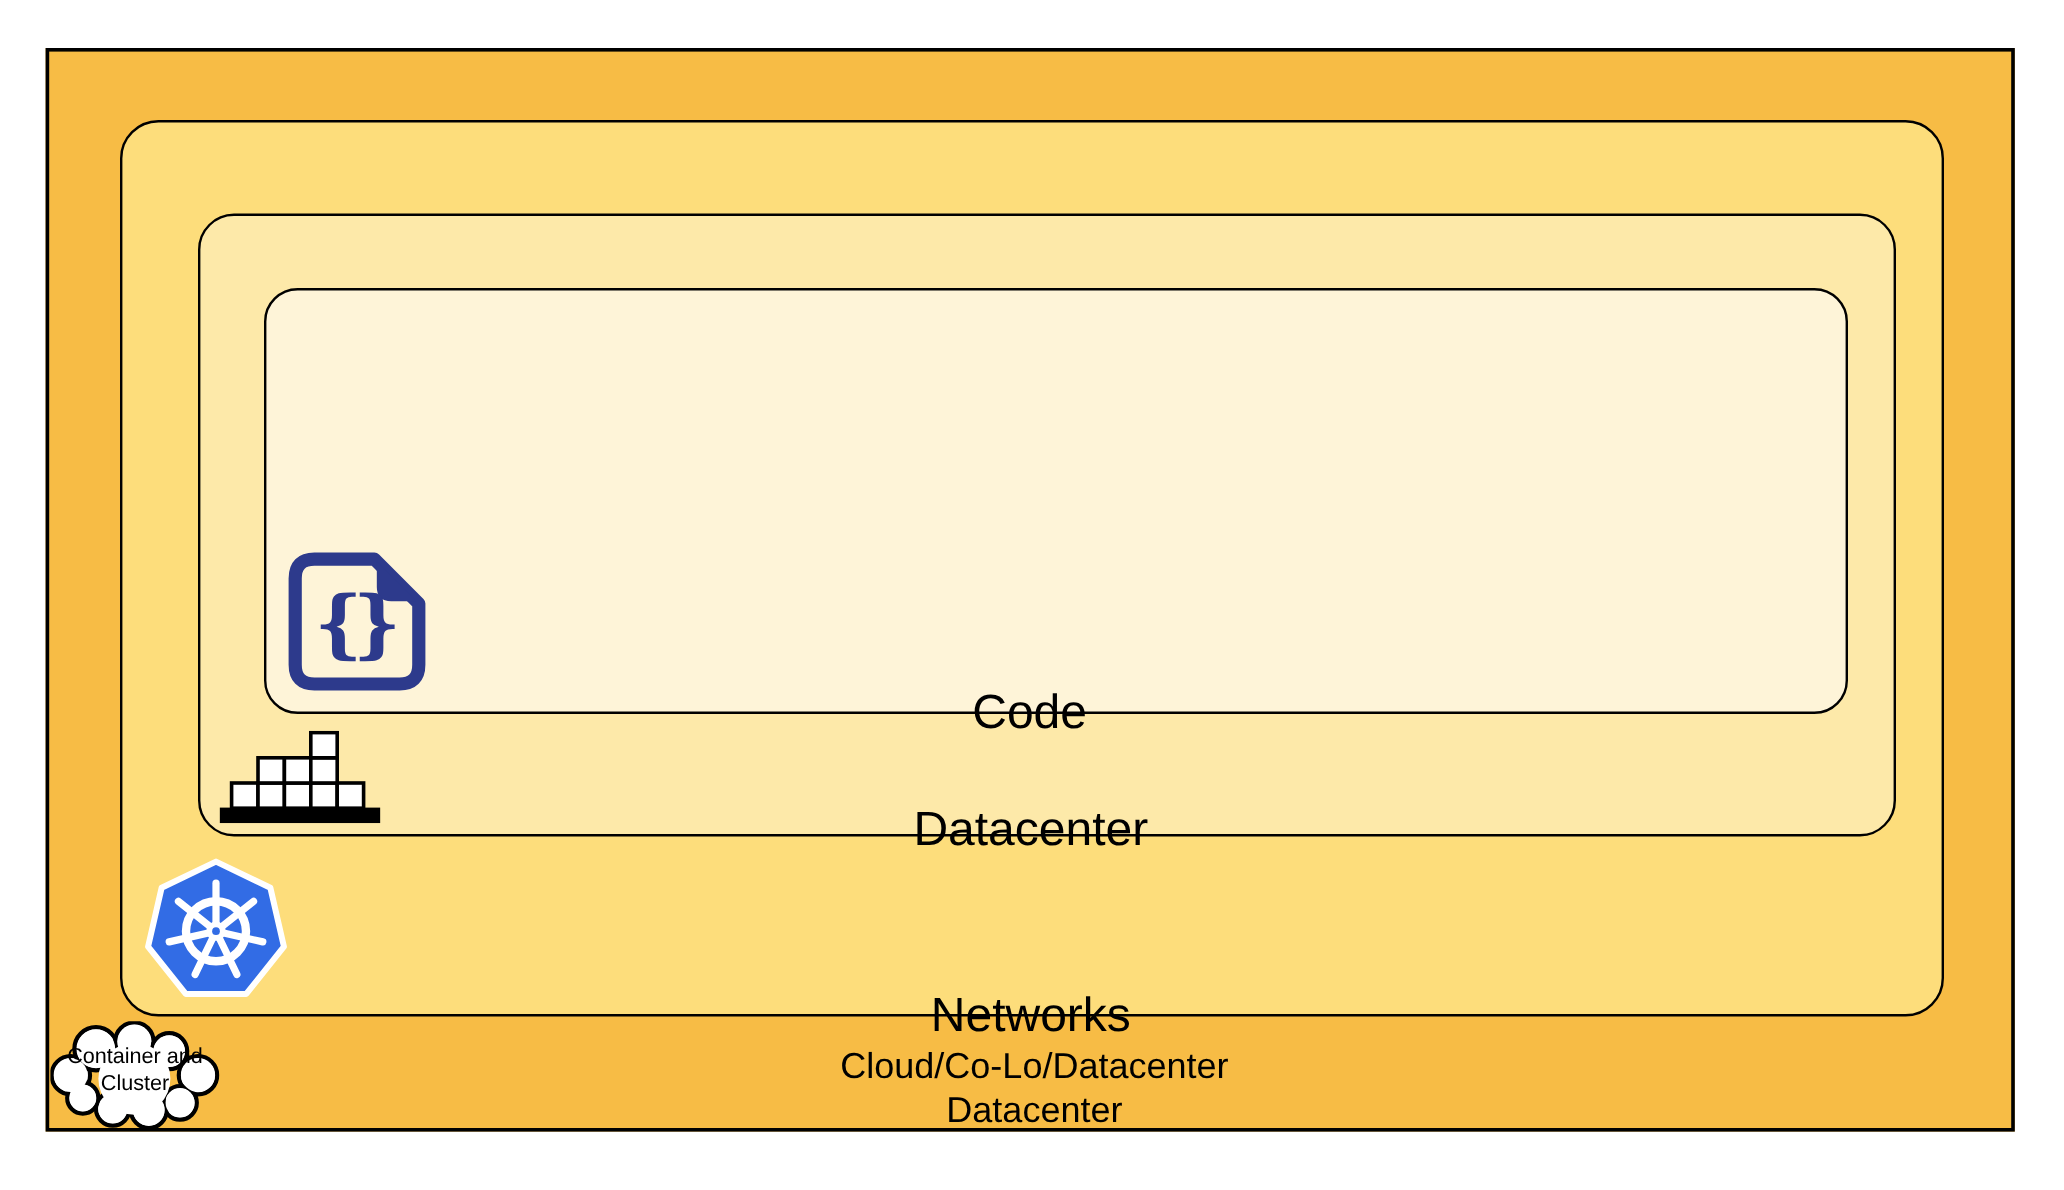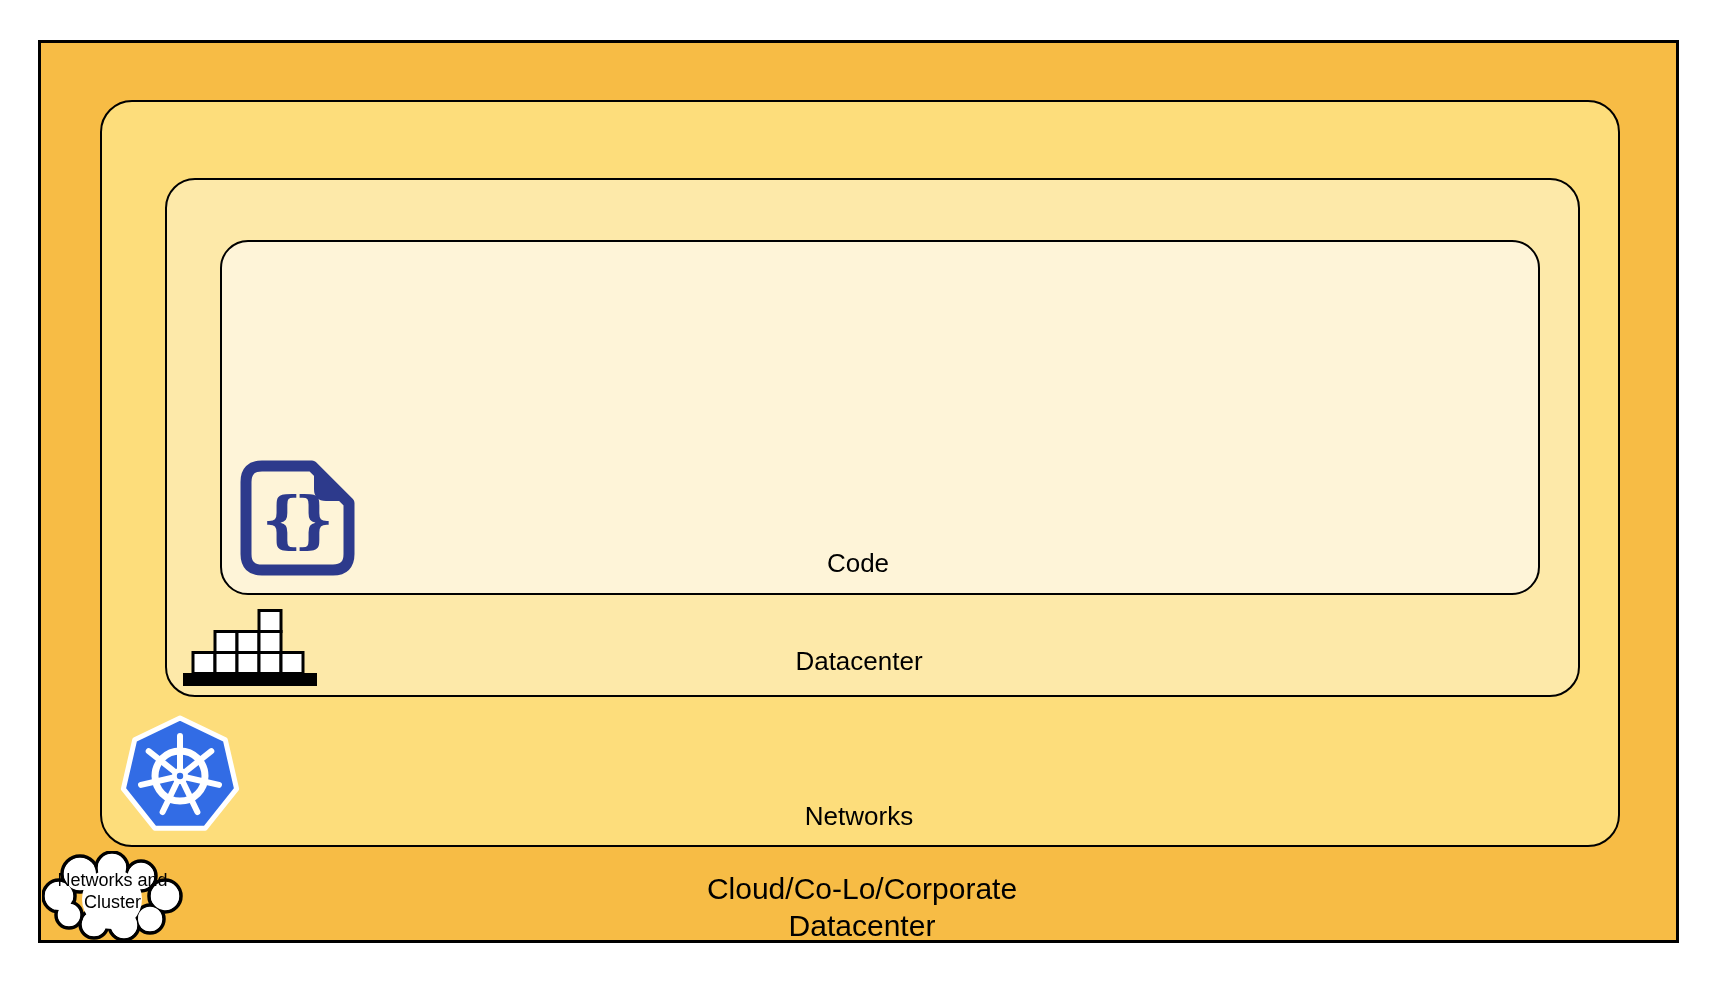--- a/index.html
+++ b/index.html
@@ -28,23 +28,24 @@
   }
   .layer-code{
     left:220px;top:240px;width:1320px;height:355px;
     background:var(--color-code);
     border-radius:28px;
   }
   .diagram-label{
     position:absolute;
     transform:translate(-50%,-50%);
     color:var(--color-text);
-    font-size:26px;
+    font-size:40px;
     white-space:nowrap;
     z-index:5;
+    margin-top:31px;
   }
   .label-code{left:858px;top:563px;}
   .label-container{left:859px;top:661px;}
   .label-cluster{left:859px;top:816px;}
   .label-datacenter{
     position:absolute;left:862px;top:907px;
     transform:translate(-50%,-50%);
     color:var(--color-text);
     font-size:30px;line-height:37px;
     text-align:center;white-space:nowrap;
@@ -85,21 +86,21 @@
   <div class="layer layer-cluster"></div>
 
   <div class="layer layer-container"></div>
 
   <div class="layer layer-code"></div>
 
   <div class="diagram-label label-code">Code</div>
   <div class="diagram-label label-container">Datacenter</div>
   <div class="diagram-label label-cluster">Networks</div>
   <div class="label-datacenter">
-    <div>Cloud/Co-Lo/Corporate</div>
+    <div>Cloud/Co-Lo/Datacenter</div>
     <div>Datacenter</div>
   </div>
 
   <svg class="icon icon-code-file" viewBox="0 0 119 120" xmlns="http://www.w3.org/2000/svg">
     <path class="navy-stroke" stroke-width="11" stroke-linejoin="round" d="M 74,8 H 24 Q 8,8 8,24 V 96 Q 8,112 24,112 H 95 Q 111,112 111,96 V 45 Z"></path>
     <path class="navy-fill" d="M 76,10 L 109,43 H 88 Q 76,43 76,31 Z"></path>
     <text class="brace" x="44" y="83" text-anchor="middle">{</text>
     <text class="brace" x="76" y="83" text-anchor="middle">}</text>
   </svg>
 
@@ -155,18 +156,18 @@
         <circle cx="99" cy="25" r="13"></circle>
         <circle cx="123" cy="45" r="14"></circle>
         <circle cx="108" cy="68" r="12"></circle>
         <circle cx="82" cy="74" r="13"></circle>
         <circle cx="52" cy="73" r="12"></circle>
         <circle cx="27" cy="64" r="11"></circle>
         <circle cx="70" cy="48" r="30"></circle>
       </g>
     </svg>
     <div class="cloud-text">
-      <div>Networks and</div>
+      <div>Container and</div>
       <div>Cluster</div>
     </div>
   </div>
 
 </div>
 
 </body></html>

